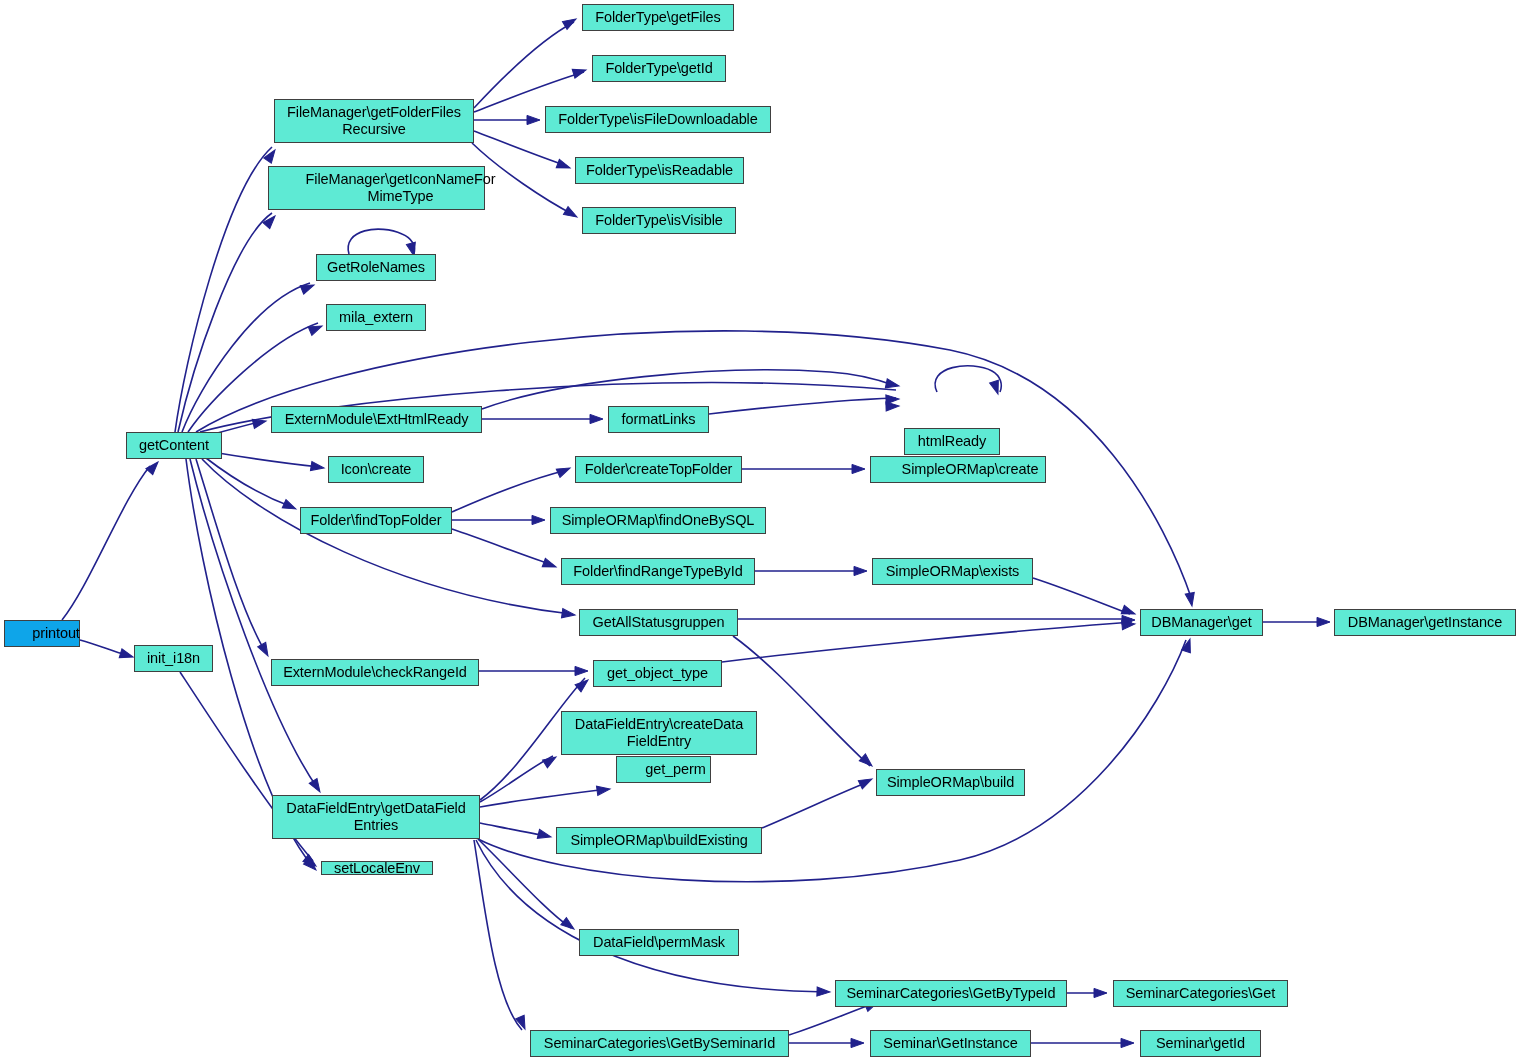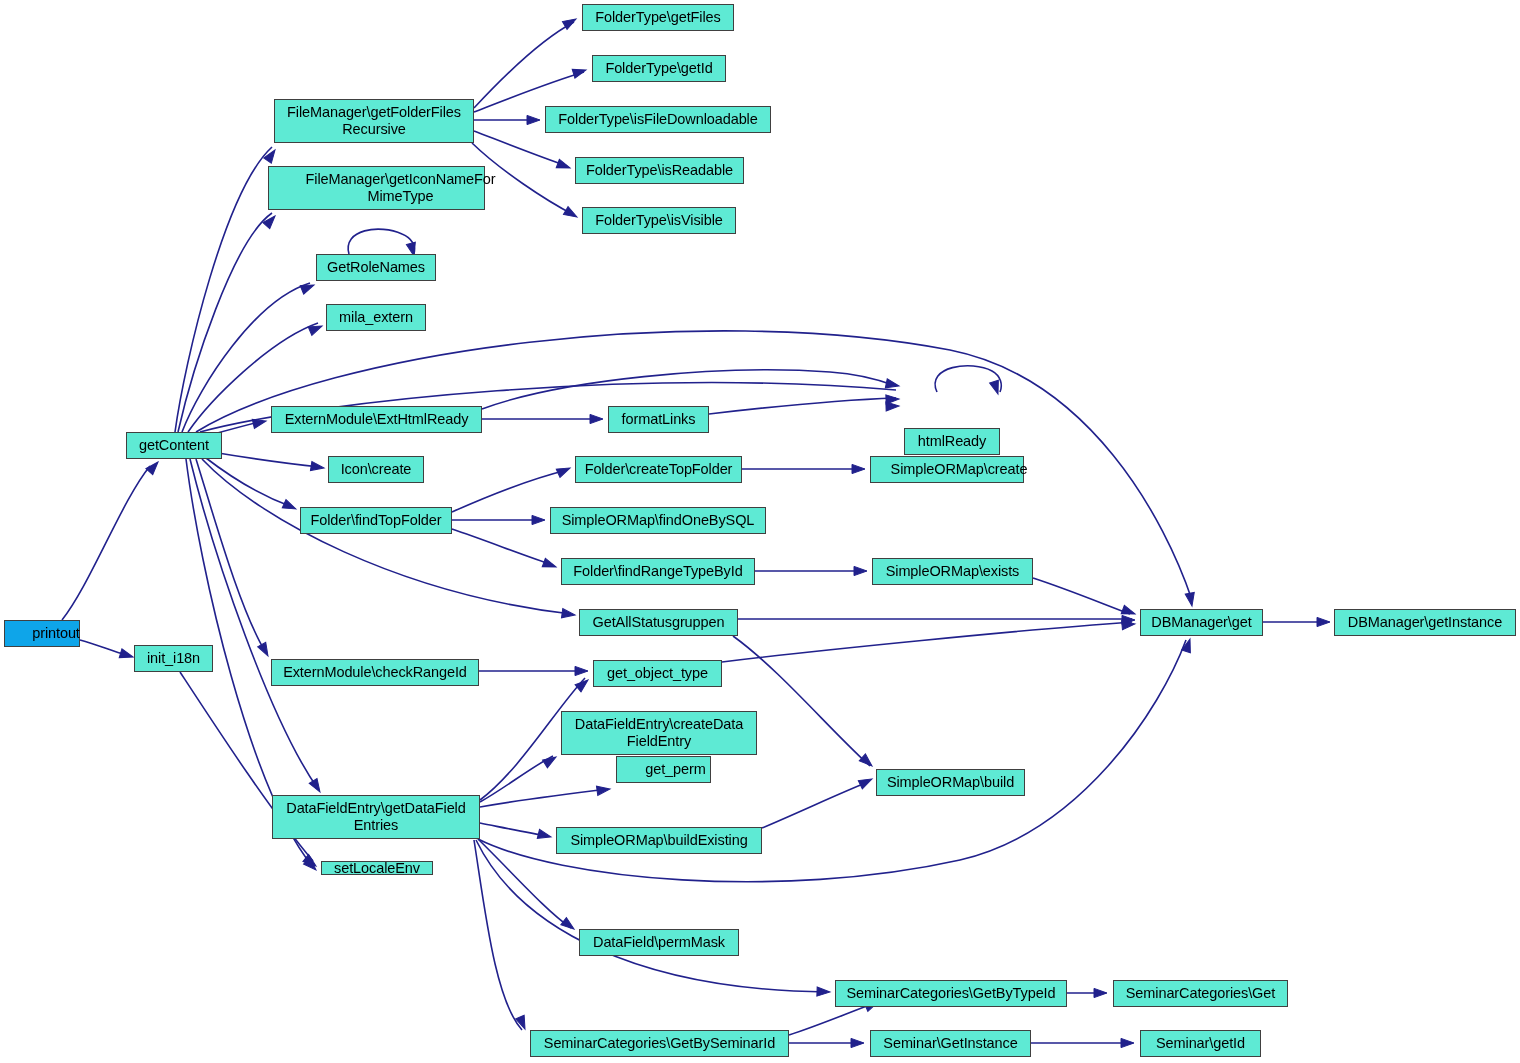--- a/index.html
+++ b/index.html
@@ -203,21 +203,21 @@
     </div>
     <div class="node" style="left: 579px; top: 929px; width: 160px; height: 27px;">
       <span>DataField\permMask</span>
     </div>
     <div class="node" style="left: 530px; top: 1030px; width: 259px; height: 27px;">
       <span>SeminarCategories\GetBySeminarId</span>
     </div>
     <div class="node" style="left: 904px; top: 392px; width: 96px; height: 27px; margin-top: 36px;">
       <span>htmlReady</span>
     </div>
-    <div class="node" style="left: 870px; top: 456px; width: 154px; height: 27px; padding-left: 24px;">
+    <div class="node" style="left: 870px; top: 456px; width: 176px; height: 27px; padding-left: 24px;">
       <span>SimpleORMap\create</span>
     </div>
     <div class="node" style="left: 872px; top: 558px; width: 161px; height: 27px;">
       <span>SimpleORMap\exists</span>
     </div>
     <div class="node" style="left: 876px; top: 769px; width: 149px; height: 27px;">
       <span>SimpleORMap\build</span>
     </div>
     <div class="node" style="left: 835px; top: 980px; width: 232px; height: 27px;">
       <span>SeminarCategories\GetByTypeId</span>

